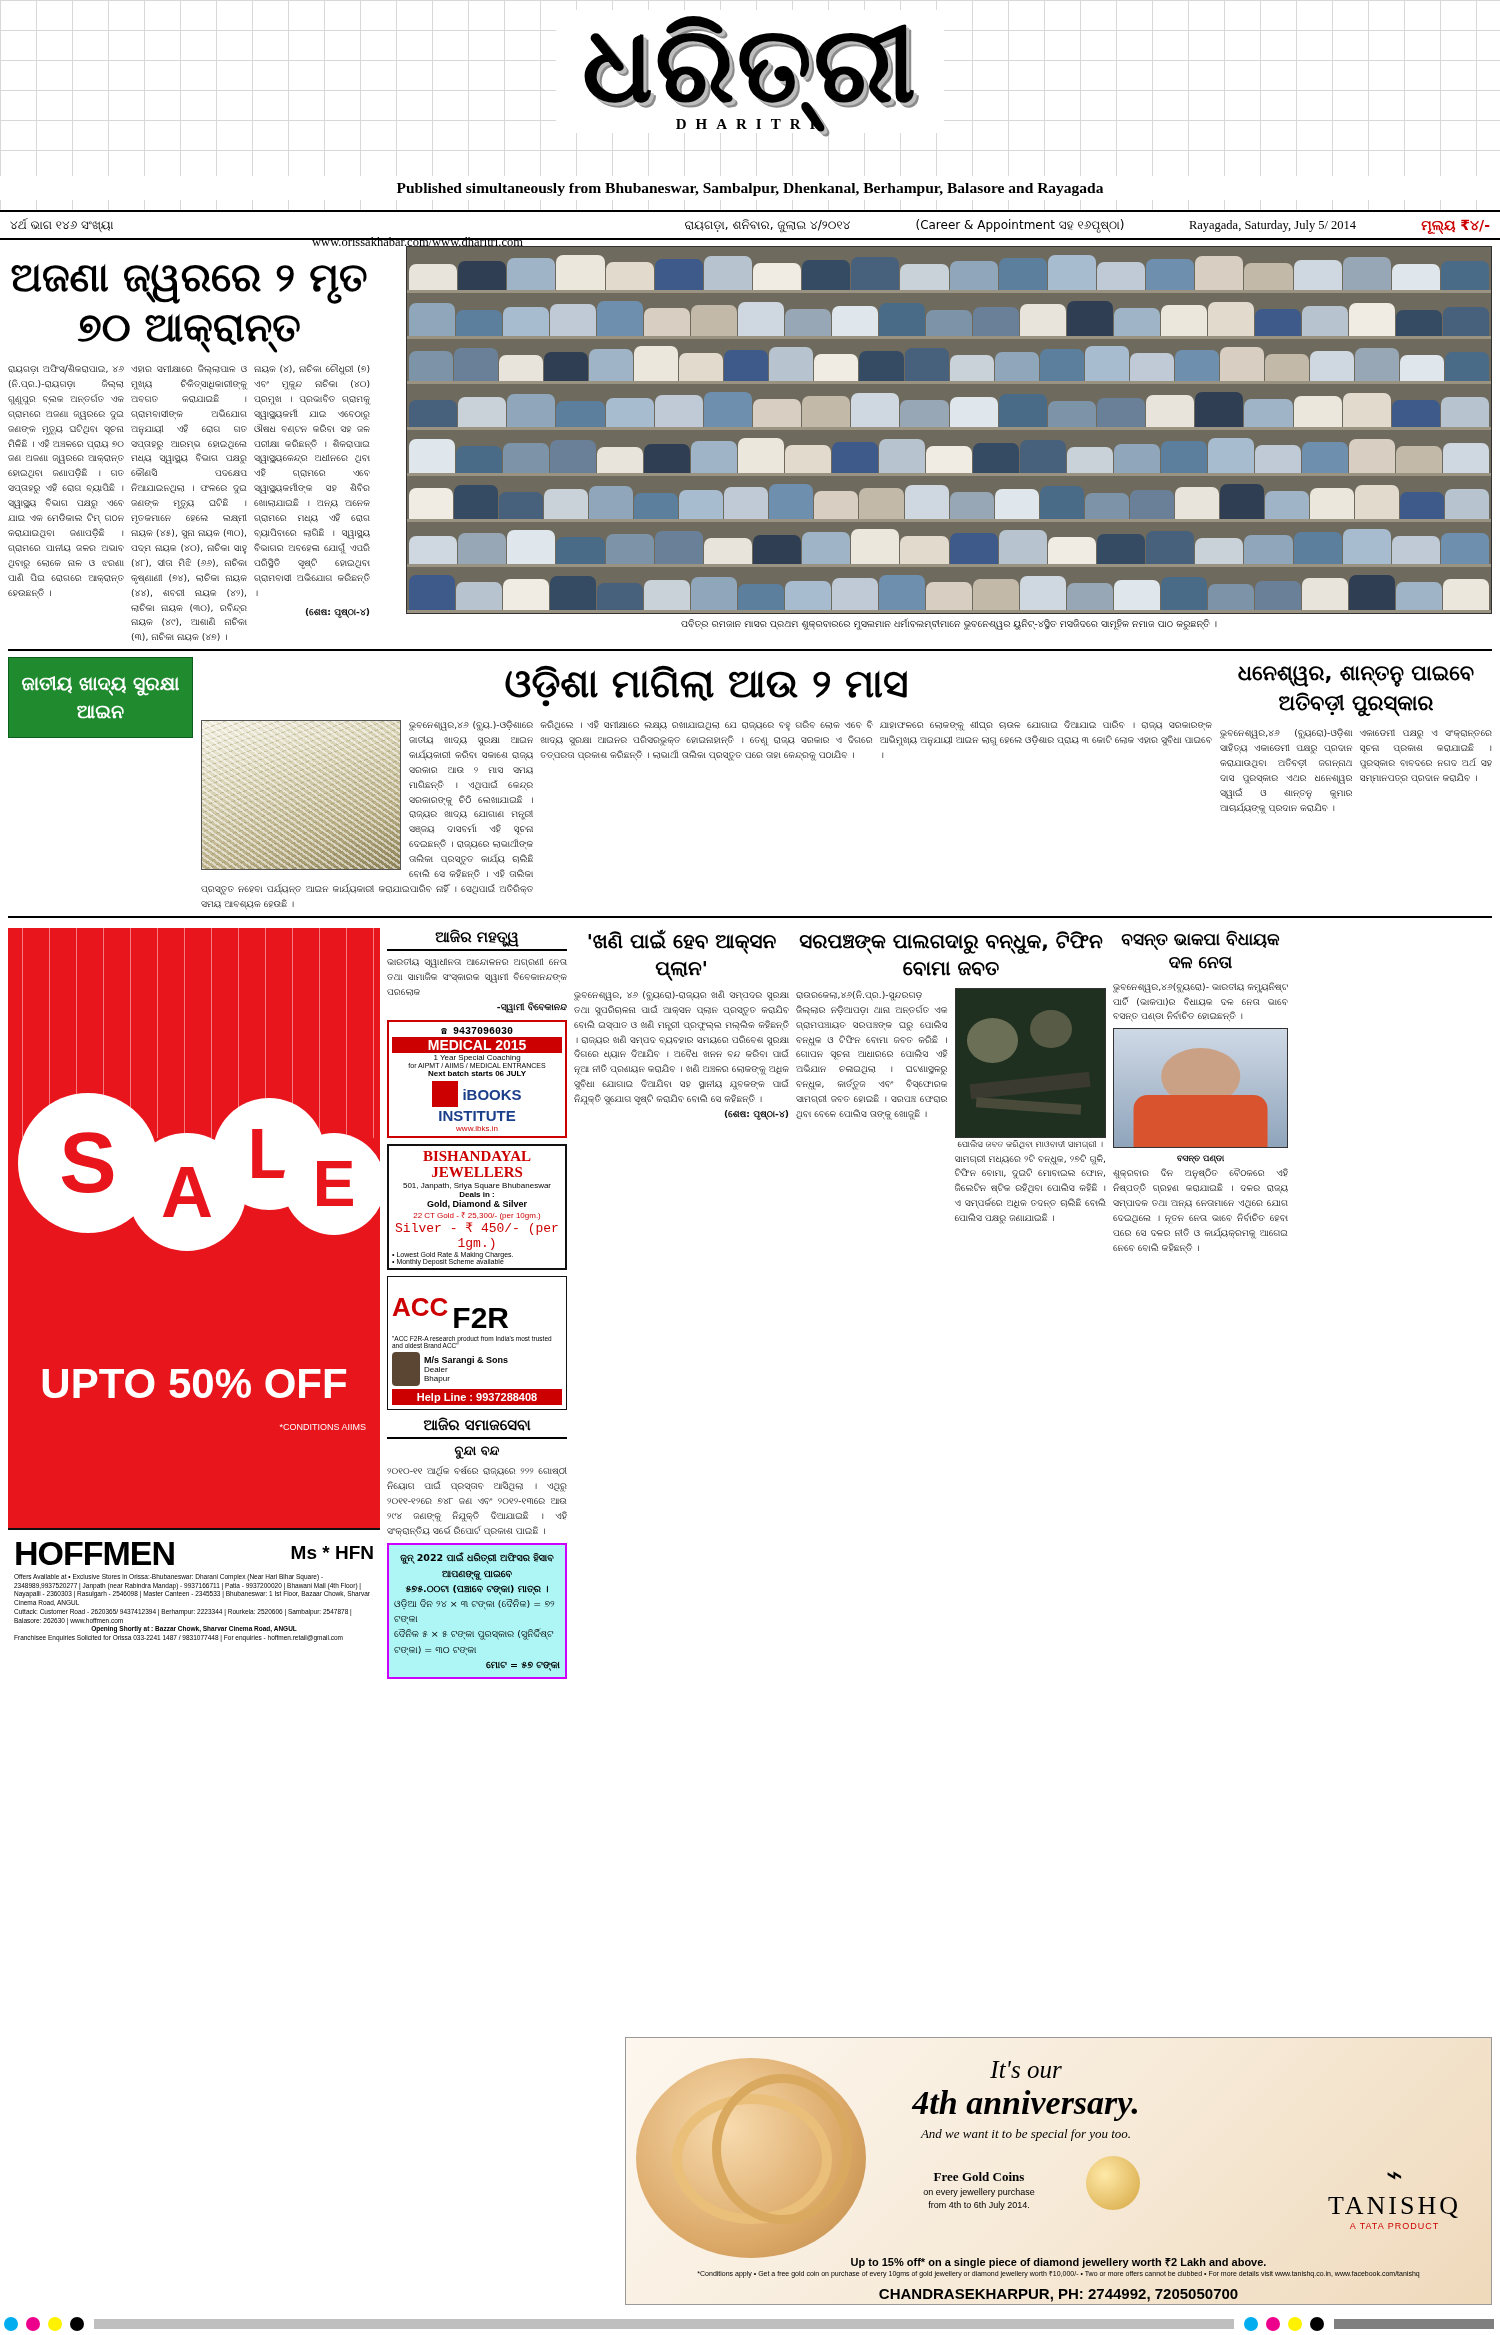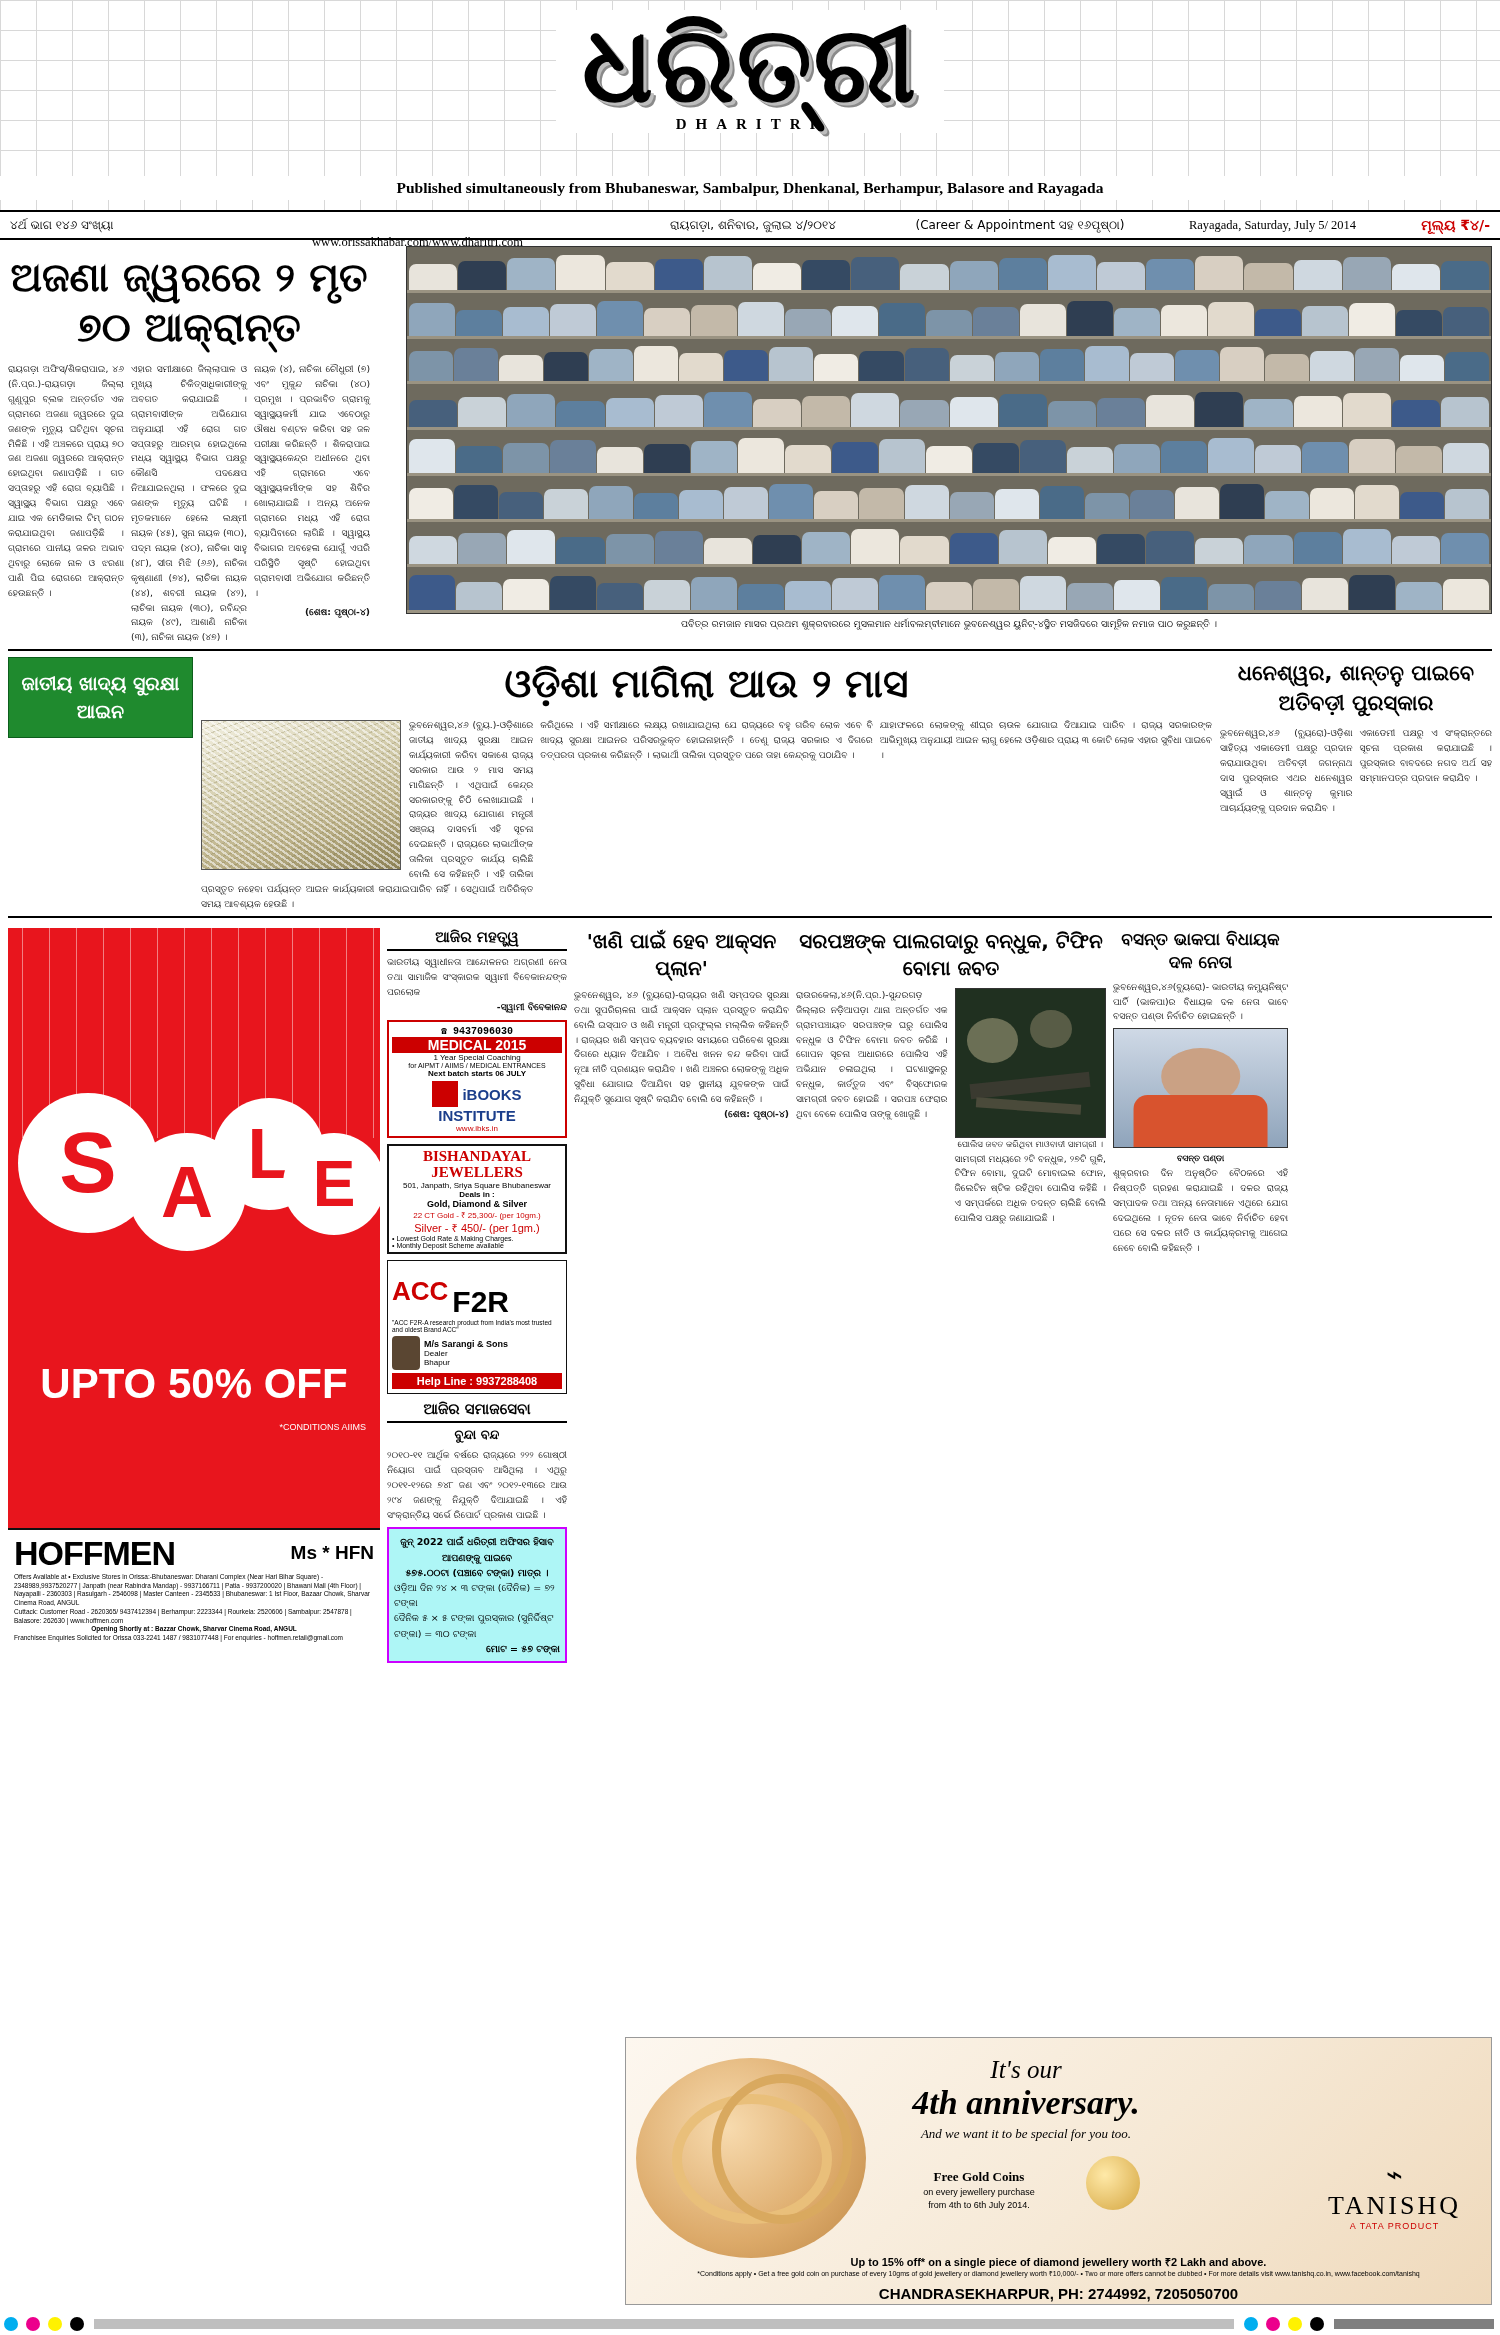--- a/index.html
+++ b/index.html
@@ -41,21 +41,21 @@
   }
   .info-bar {
     position:absolute; left:0; right:0; bottom:0; height:30px;
     border-top:2px solid #000; border-bottom:2px solid #000;
     display:flex; align-items:center; background:#fff;
     font-size:12.5px;
   }
   .info-bar > div { padding:0 10px; }
   .ib-1 { width:175px; font-family:"DejaVu Sans", sans-serif; font-size:12px; }
   .ib-2 { flex:1; text-align:center;margin-top:34px; }
-  .ib-3 { width:215px; text-align:left; font-family:"DejaVu Sans", sans-serif; font-size:12px; }
+  .ib-3 { width:215px; text-align:center; font-family:"DejaVu Sans", sans-serif; font-size:12px; }
   .ib-4 { width:290px; text-align:center; font-family:"DejaVu Sans", sans-serif; font-size:12px; }
   .ib-5 { width:215px; text-align:center; }
   .ib-6 { width:120px; text-align:right; font-family:"DejaVu Sans", sans-serif; font-size:14px; font-weight:bold; color:#c00; }
 
   
   .lead { display:flex; padding:6px 8px 0 8px;gap:28px; }
   .lead-left { width:370px; padding-right:8px; }
   .lead-right { flex:1; }
   .headline {
     font-family:"DejaVu Sans", sans-serif;
@@ -510,21 +510,21 @@
         <div style="font-size:8px;color:#c00;font-family:'Liberation Sans',sans-serif;">www.ibks.in</div>
       </div>
 
       <div class="ad-box jewel">
         <div class="jewel-name">BISHANDAYAL</div>
         <div class="jewel-name">JEWELLERS</div>
         <div style="font-size:8px;font-family:'Liberation Sans',sans-serif;">501, Janpath, Sriya Square Bhubaneswar</div>
         <div style="font-size:8px;font-weight:bold;font-family:'Liberation Sans',sans-serif;">Deals in :</div>
         <div style="font-size:9px;font-weight:bold;font-family:'Liberation Sans',sans-serif;">Gold, Diamond &amp; Silver</div>
         <div style="font-size:8px;color:#c00;font-family:'Liberation Sans',sans-serif;">22 CT Gold - ₹ 25,300/- (per 10gm.)</div>
-        <div style="font-size:11px;color:#c00;font-family:Liberation Sans, sans-serif;">Silver - ₹ 450/- (per 1gm.)</div>
+        <div style="font-size:13px;color:#c00;font-family:Liberation Mono, monospace;">Silver - ₹ 450/- (per 1gm.)</div>
         <div style="font-size:7px;text-align:left;font-family:'Liberation Sans',sans-serif;">• Lowest Gold Rate &amp; Making Charges.</div>
         <div style="font-size:7px;text-align:left;font-family:'Liberation Sans',sans-serif;">• Monthly Deposit Scheme available</div>
       </div>
 
       <div class="ad-box">
         <div class="acc">
           <div class="acc-logo">ACC</div>
           <div style="font-family:'Liberation Sans',sans-serif;font-weight:bold;font-size:30px;margin-top:20px;">F2R</div>
         </div>
         <div style="font-size:6.5px;font-family:'Liberation Sans',sans-serif;">"ACC F2R-A research product from India's most trusted and oldest Brand ACC"</div>

